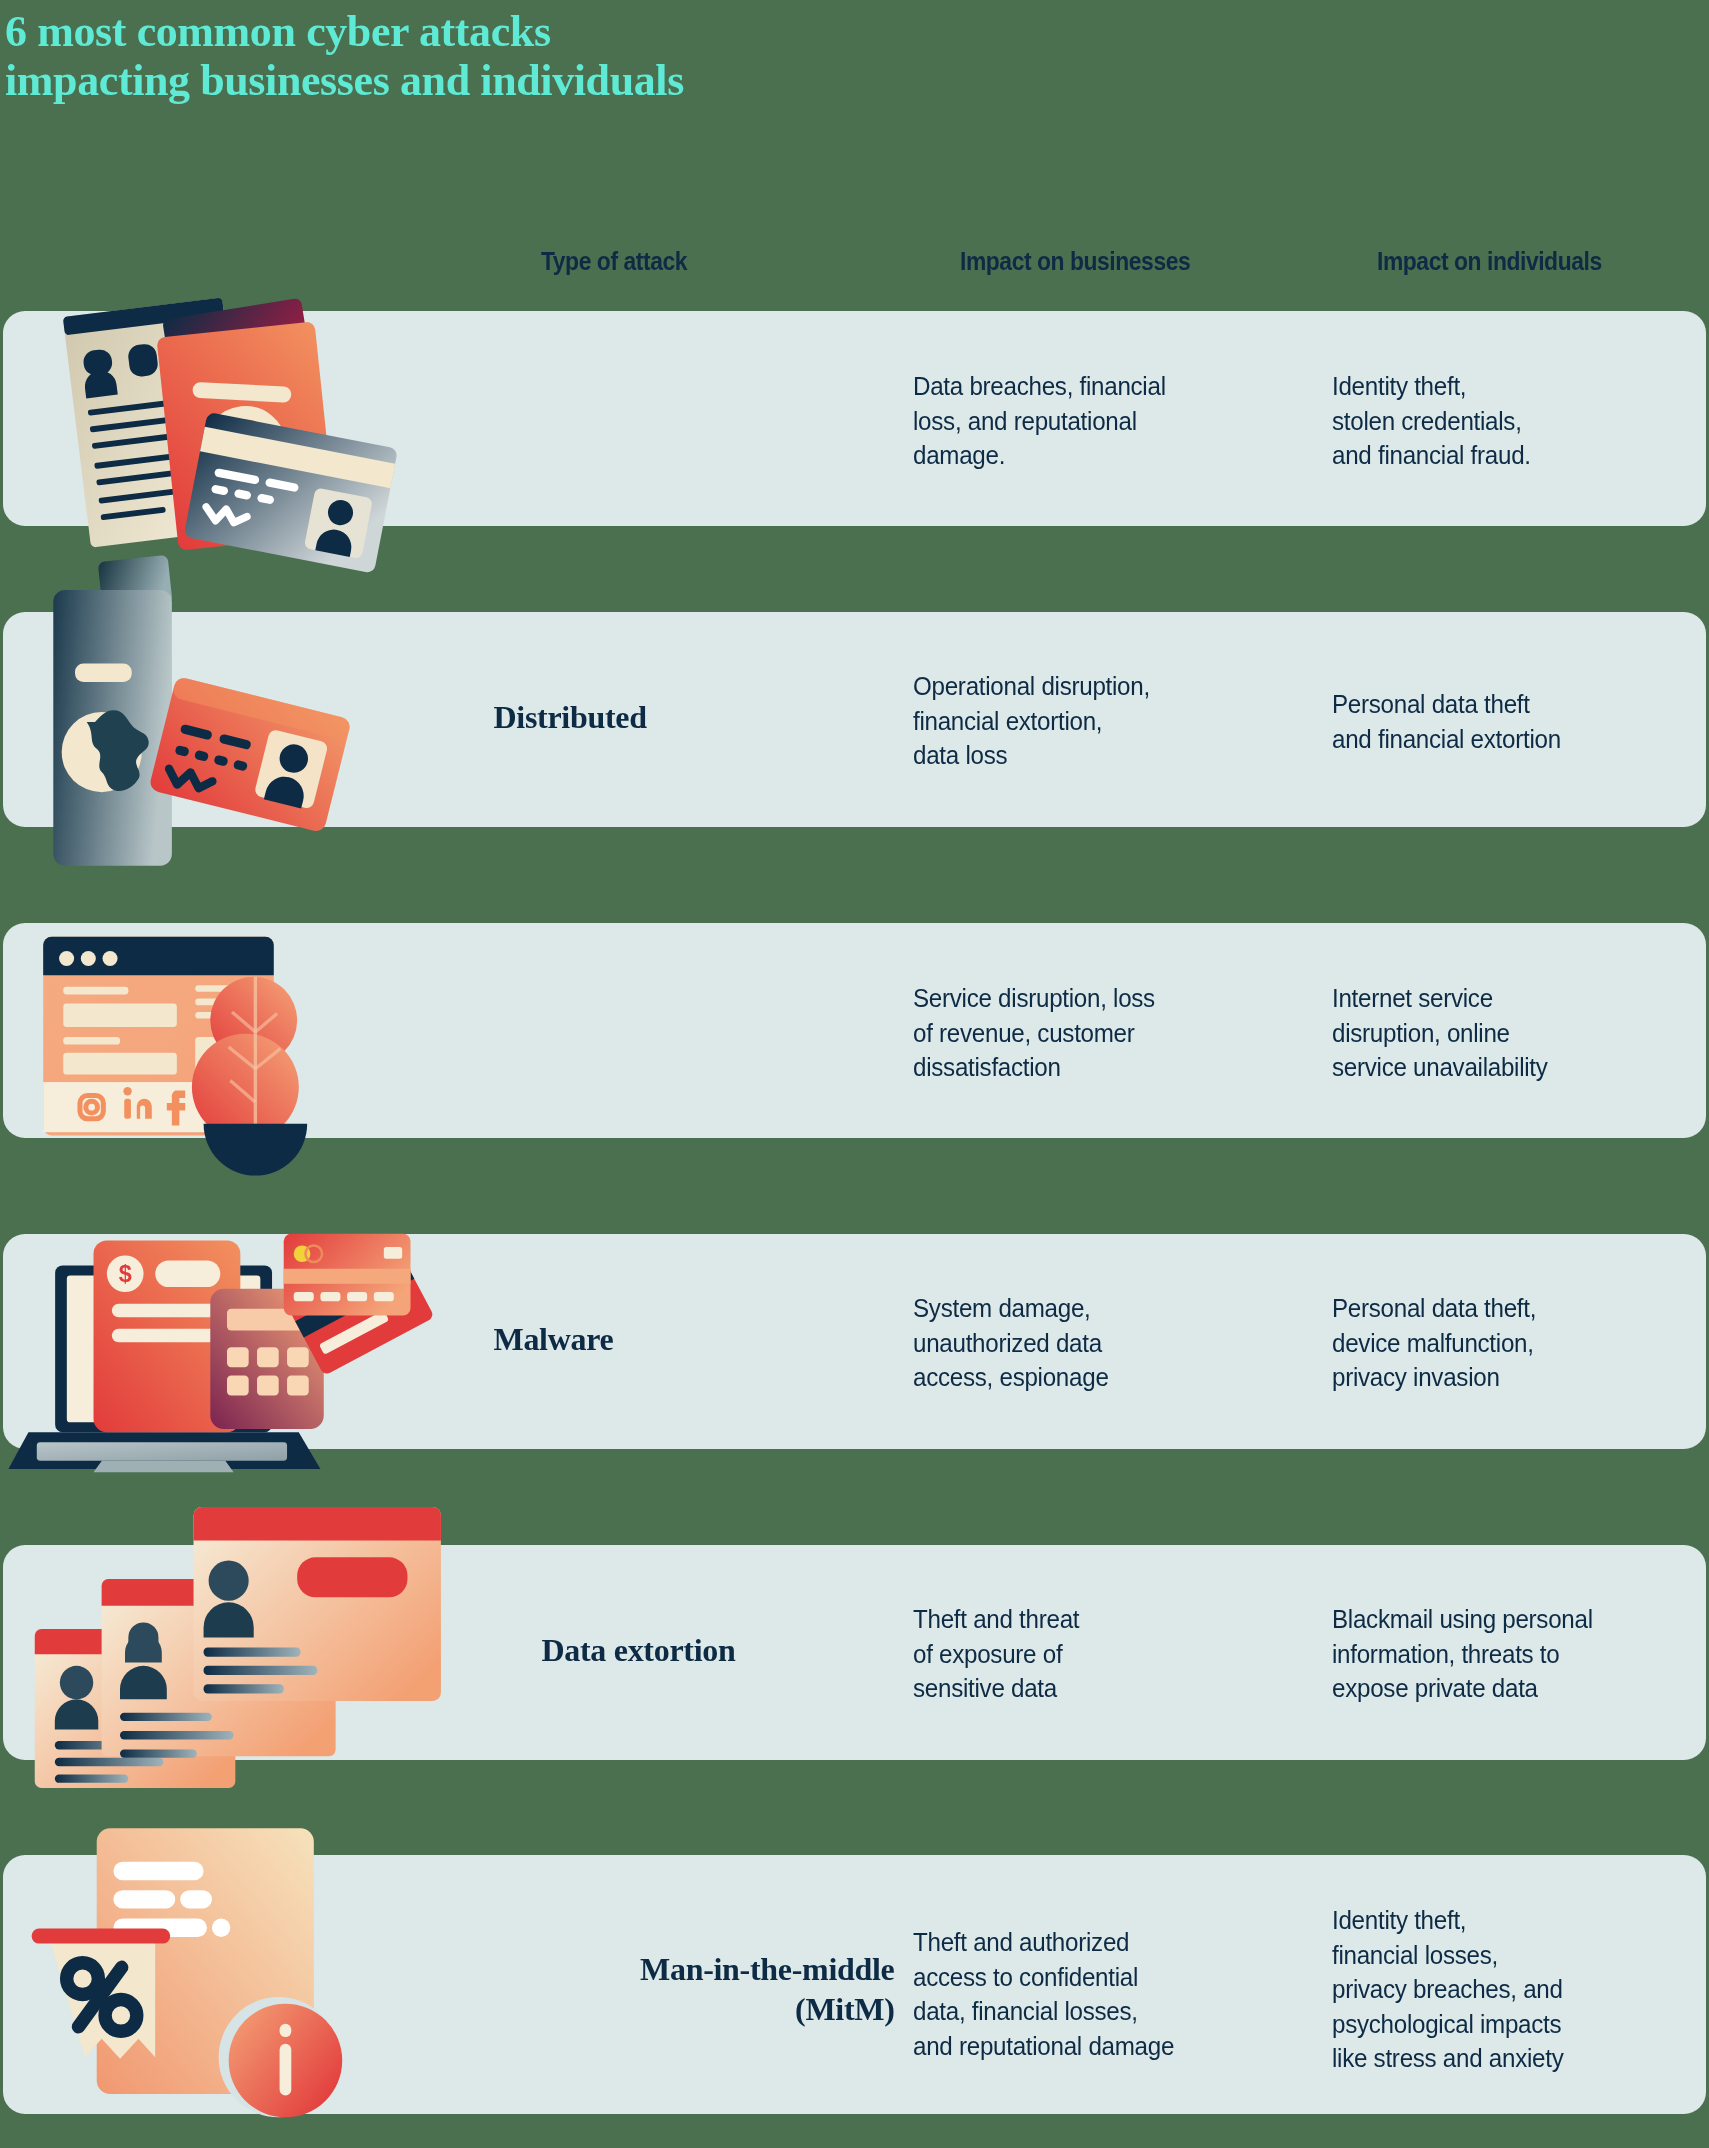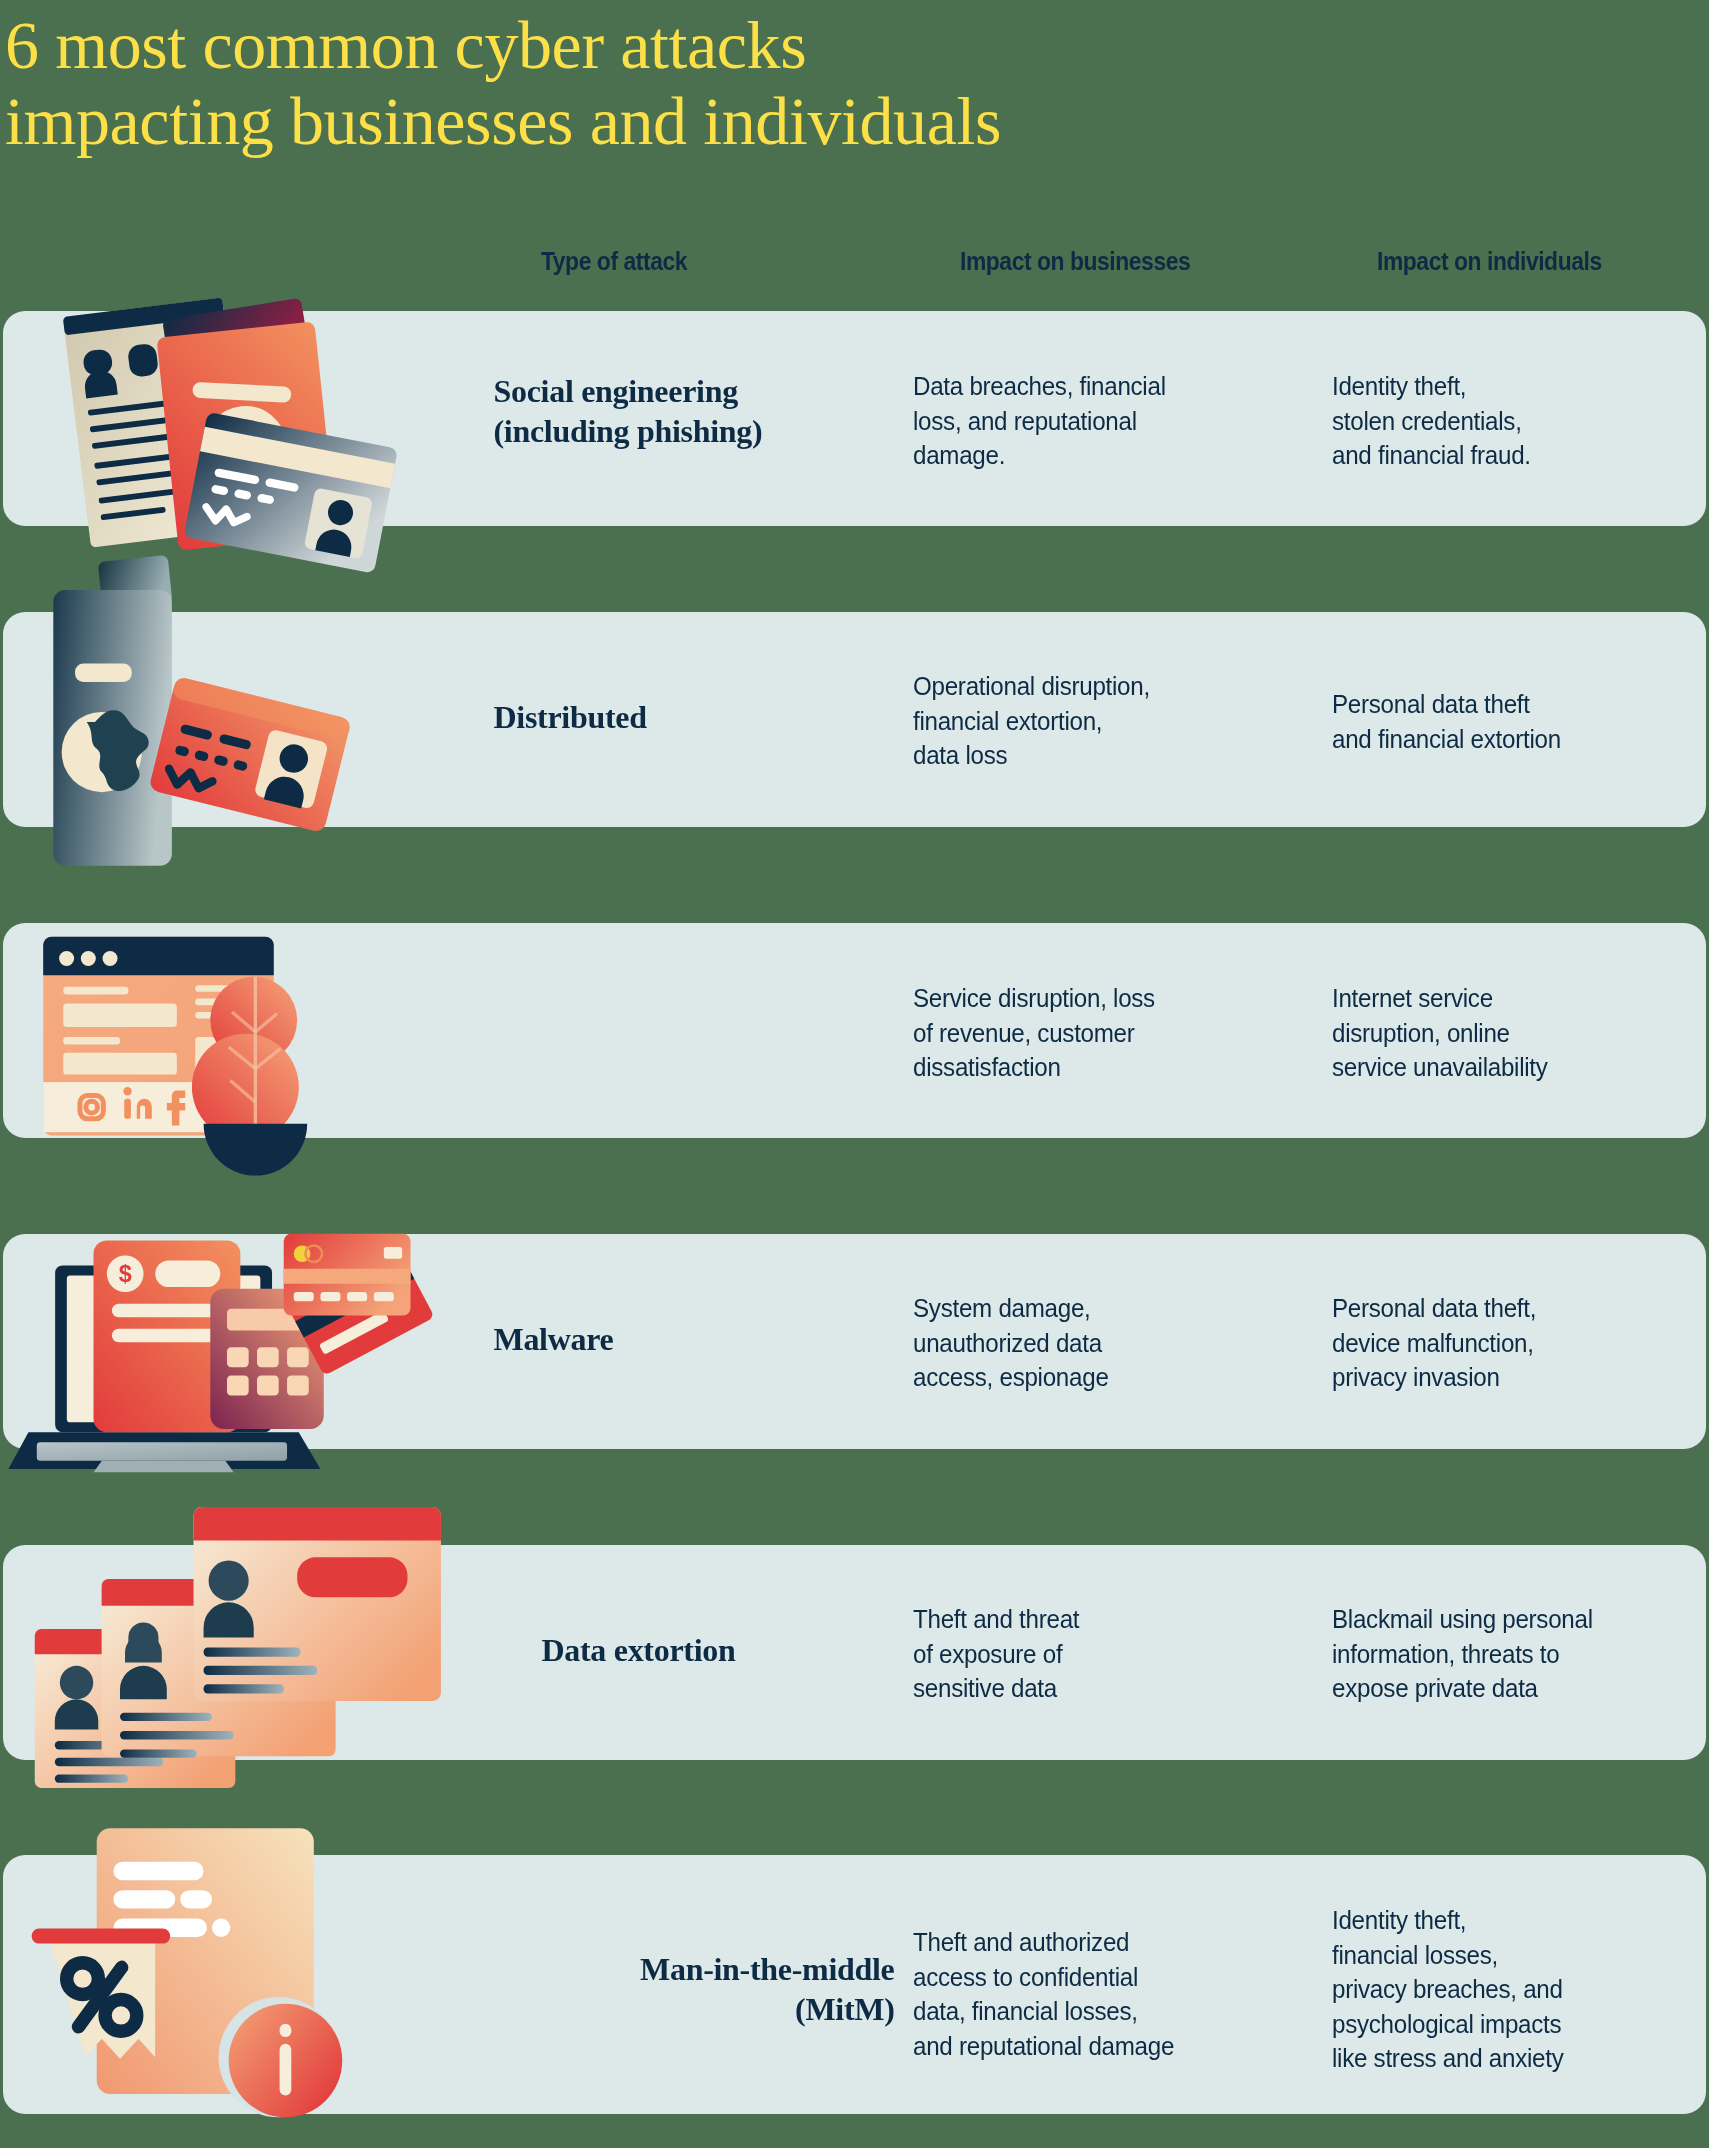--- a/index.html
+++ b/index.html
@@ -17,25 +17,25 @@
     background: #4a7050;
   }
 
   
   .title {
     position: absolute;
     left: 5px;
     top: 6.7px;
     width: 1586px;
     font-family: "Liberation Serif", serif;
-    font-weight: 400;
-    font-size: 68px;
+    font-weight: 700;
+    font-size: 44px;
     line-height: 1.12;
     letter-spacing: -0.4px;
-    color: #fde047;
+    color: #5eead4;
     white-space: pre-line;
   }
 
   
   .col-headers {
     position: absolute;
     top: 246px;
     left: 0;
     width: 1710px;
     height: 45px;
@@ -169,22 +169,20 @@
             <rect x="306" y="272" width="20" height="10" rx="5"></rect>
             <rect x="312" y="252" width="40" height="10" rx="5"></rect>
           </g>
           <path d="M248 300l14 14 10-16 12 14 14-10" stroke="#ffffff" stroke-width="9" fill="none" stroke-linecap="round" stroke-linejoin="round"></path>
           <rect x="372" y="252" width="70" height="74" rx="8" fill="#e6e2d4"></rect>
           <circle cx="407" cy="276" r="15" fill="#0d2b44"></circle>
           <path d="M386 318a21 21 0 0 1 42 0v8h-42z" fill="#0d2b44"></path>
         </g>
       </svg>
     </div>
-    <div class="cell cell-type" style="top:60px;">Social engineering
-(including phishing)</div>
     <div class="cell cell-body cell-biz" style="top:58px;">Data breaches, financial
 loss, and reputational
 damage.</div>
     <div class="cell cell-body cell-indiv" style="top:58px;">Identity theft,
 stolen credentials,
 and financial fraud.</div>
   </div>
 
   <div class="row" style="top:612px;height:215px;">
     <div class="row-art" style="top:-67px;height:334px;">

